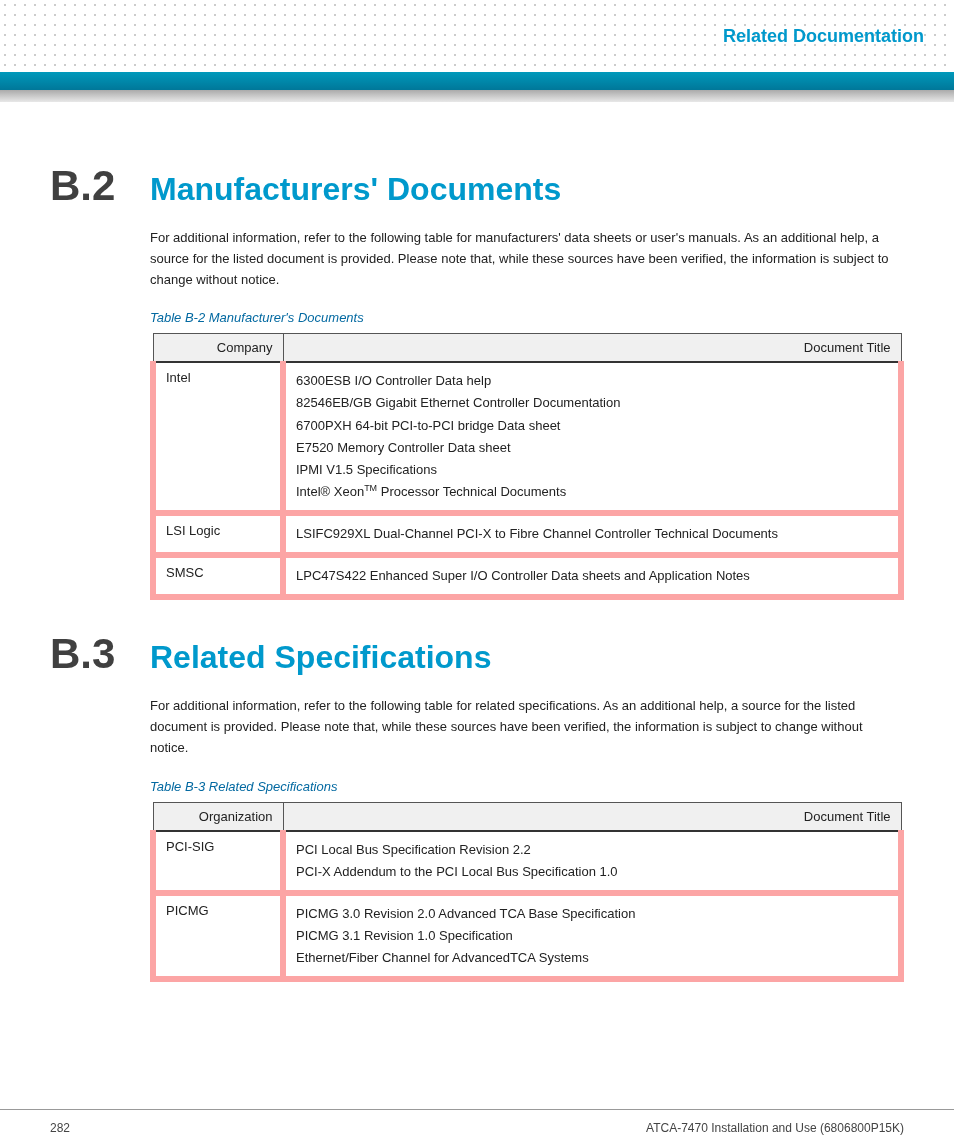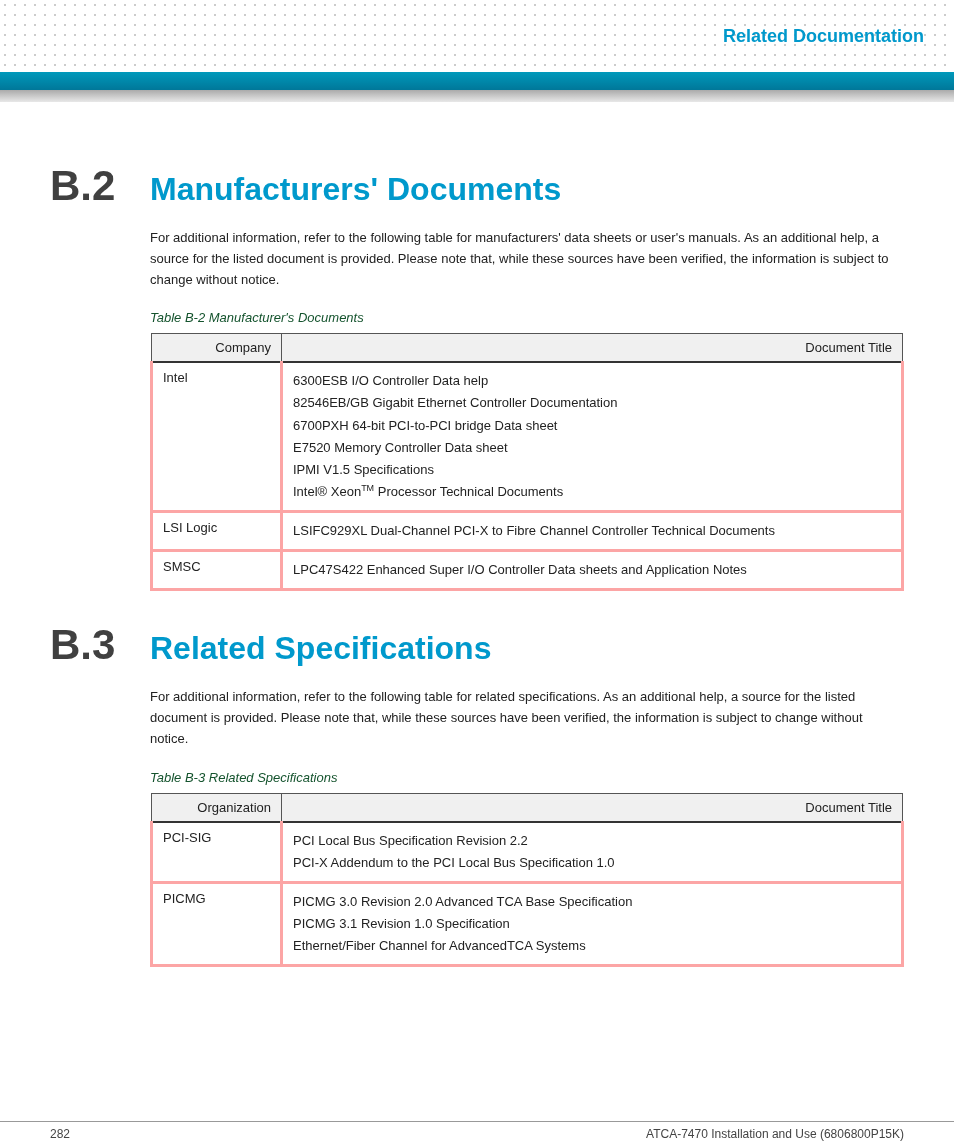--- a/index.html
+++ b/index.html
@@ -102,21 +102,21 @@
       line-height: 1.6;
       font-size: 13px;
       color: #222;
     }
 
     
     .table-caption {
       margin-left: 100px;
       margin-bottom: 8px;
       font-style: italic;
-      color: #14532d;
+      color: #0369a1;
       font-size: 13px;
     }
 
     
     .doc-table {
       margin-left: 100px;
       width: calc(100% - 100px);
       border-collapse: collapse;
       margin-bottom: 30px;
       font-size: 13px;
@@ -125,21 +125,21 @@
     .doc-table th {
       border: 1px solid #555;
       padding: 6px 10px;
       background: #f0f0f0;
       font-weight: normal;
       text-align: right;
       color: #222;
     }
 
     .doc-table td {
-      border: 3px solid #fca5a5;
+      border: 6px solid #fca5a5;
       padding: 7px 10px;
       vertical-align: top;
       color: #222;
     }
 
     .doc-table .col-company {
       width: 130px;
     }
 
     .doc-table tr td:first-child {
@@ -160,21 +160,21 @@
       font-size: 9px;
       vertical-align: super;
     }
 
     
     .footer {
       position: absolute;
       bottom: 0;
       left: 0;
       right: 0;
-      height: 24px;
+      height: 36px;
       border-top: 1px solid #999;
       display: flex;
       align-items: center;
       justify-content: space-between;
       padding: 0 50px;
       font-size: 12px;
       color: #444;
     }
   </style>
 </head>

